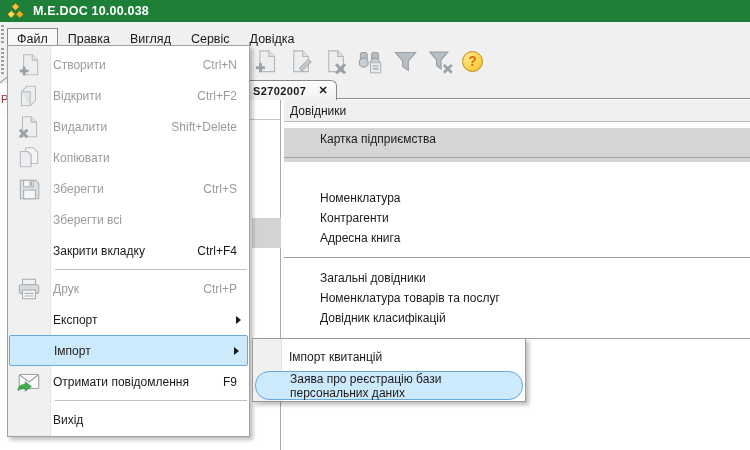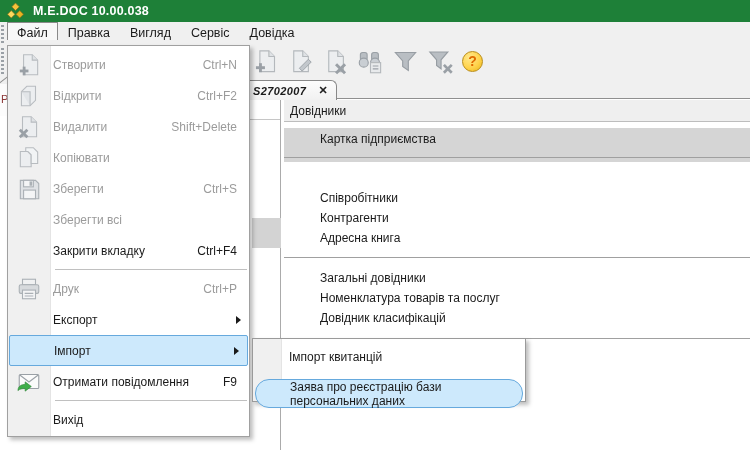--- a/index.html
+++ b/index.html
@@ -10,31 +10,31 @@
 
   
   .chrome { left:0; top:0; width:750px; height:100px; background:#f0f0f0; }
   .titlebar { left:0; top:0; width:750px; height:22px; background:#1e8038; display:flex; align-items:center; }
   .titlebar .logo { margin-left:7px; width:17px; height:17px; }
   .titlebar .title { color:#ffffff; font-size:12.5px; font-weight:600; margin-left:9px; letter-spacing:.2px; }
 
   .grip { width:3px; background:repeating-linear-gradient(to bottom,#9aa0a6 0 2px,transparent 2px 4px); }
 
   
-  .menubar { left:0; top:22px; width:716px; height:24px; display:flex; align-items:flex-start; }
+  .menubar { left:0; top:22px; width:716px; height:24px; display:flex; align-items:flex-end; }
   .mb-item { padding:4px 10px 0 10px; font-size:12.5px; cursor:default; }
   .mb-item.open { background:#f8f8f8; border:1px solid #8a8a8a; border-bottom:none; margin-left:7px; padding:3px 9px 0 9px; }
 
   
   .tb-icon { width:27px; height:27px; display:inline-block; }
   .help-badge { width:21px; height:21px; border-radius:50%; background:radial-gradient(circle at 35% 30%, #ffe98e, #ffd34d 55%, #eab616); border:1px solid #b98c17; color:#e06a00; font-weight:bold; font-size:14px; text-align:center; line-height:19px; }
 
   
   .tab { left:244px; top:80px; height:20px; background:linear-gradient(#fdfdfd,#f1f1f1); border:1px solid #898989; border-bottom:none; border-radius:6px 6px 0 0; display:flex; align-items:center; padding:0 8px; z-index:3; }
-  .tab .tab-label { font-size:11px; font-weight:700; letter-spacing:.4px;font-style:italic; }
+  .tab .tab-label { font-size:11px; font-weight:700; letter-spacing:.4px; }
   .tab .tab-close { margin-left:12px; font-size:11px; font-weight:700; color:#222; cursor:pointer; }
   .tabrow-line { left:250px; top:99px; width:500px; height:1px; background:#9c9c9c; }
 
   
   .content { left:0; top:100px; width:750px; height:350px; background:#ffffff; }
   .splitter { left:280px; top:100px; width:1px; height:350px; background:#ababab; }
   .stub-line { left:250px; top:119px; width:30px; height:1px; background:#c6c6c6; }
   .stub-sel { left:252px; top:218px; width:29px; height:30px; background:#d3d3d3; }
 
   
@@ -59,21 +59,21 @@
   .mi .ic { position:absolute; left:8px; top:50%; transform:translateY(-50%); width:26px; height:26px; }
   .mi.hl { background:#cde9fc; border:1px solid #66a9dd; border-radius:2px; margin:0 1px; padding-left:44px; }
   .mi .arrow { position:absolute; right:8px; top:50%; transform:translateY(-50%); width:0; height:0; border-left:5px solid #1a1a1a; border-top:4px solid transparent; border-bottom:4px solid transparent; }
   .msep { height:7px; position:relative; }
   .msep::after { content:""; position:absolute; left:47px; right:2px; top:3px; height:1px; background:#c0c0c0; }
 
   
   .submenu { left:252px; top:338px; width:274px; height:64px; background:#ffffff; border:1px solid #9a9a9a; box-shadow:3px 3px 4px rgba(0,0,0,.25); z-index:60; padding-top:3px; }
   .submenu .gutter { position:absolute; left:0; top:0; bottom:0; width:29px; background:#f0f0f0; border-right:1px solid #e4e4e4; }
   .smi { position:relative; height:29px; display:flex; align-items:center; padding-left:36px; cursor:default; }
-  .smi.hl { background:#cde9fc; border:1px solid #66a9dd; border-radius:14px; margin:8px 2px; padding-left:34px; }
+  .smi.hl { background:#cde9fc; border:1px solid #66a9dd; border-radius:14px; margin:0 2px; padding-left:34px; }
 </style>
 </head>
 <body>
 
 <div class="screen">
 
   <div class="abs chrome"></div>
 
   <div class="abs titlebar">
     <svg class="logo" viewBox="0 0 18 18">
@@ -147,21 +147,21 @@
 
   <div class="abs content"></div>
   <div class="abs splitter"></div>
   <div class="abs stub-line"></div>
   <div class="abs stub-sel"></div>
 
   <div class="abs panel">
     <div class="panel-header">Довідники</div>
     <div class="prow selected" style="top:29px;">Картка підприємства</div>
     <div class="psep" style="top:58px;"></div>
-    <div class="prow" style="top:89px;">Співробітники</div>
+    <div class="prow" style="top:89px;">Номенклатура</div>
     <div class="prow" style="top:109px;">Контрагенти</div>
     <div class="prow" style="top:129px;">Адресна книга</div>
     <div class="psep" style="top:158px;"></div>
     <div class="prow" style="top:169px;">Загальні довідники</div>
     <div class="prow" style="top:189px;">Номенклатура товарів та послуг</div>
     <div class="prow" style="top:209px;">Довідник класифікацій</div>
     <div class="psep" style="top:239px;"></div>
   </div>
 
   <div class="abs frag">

